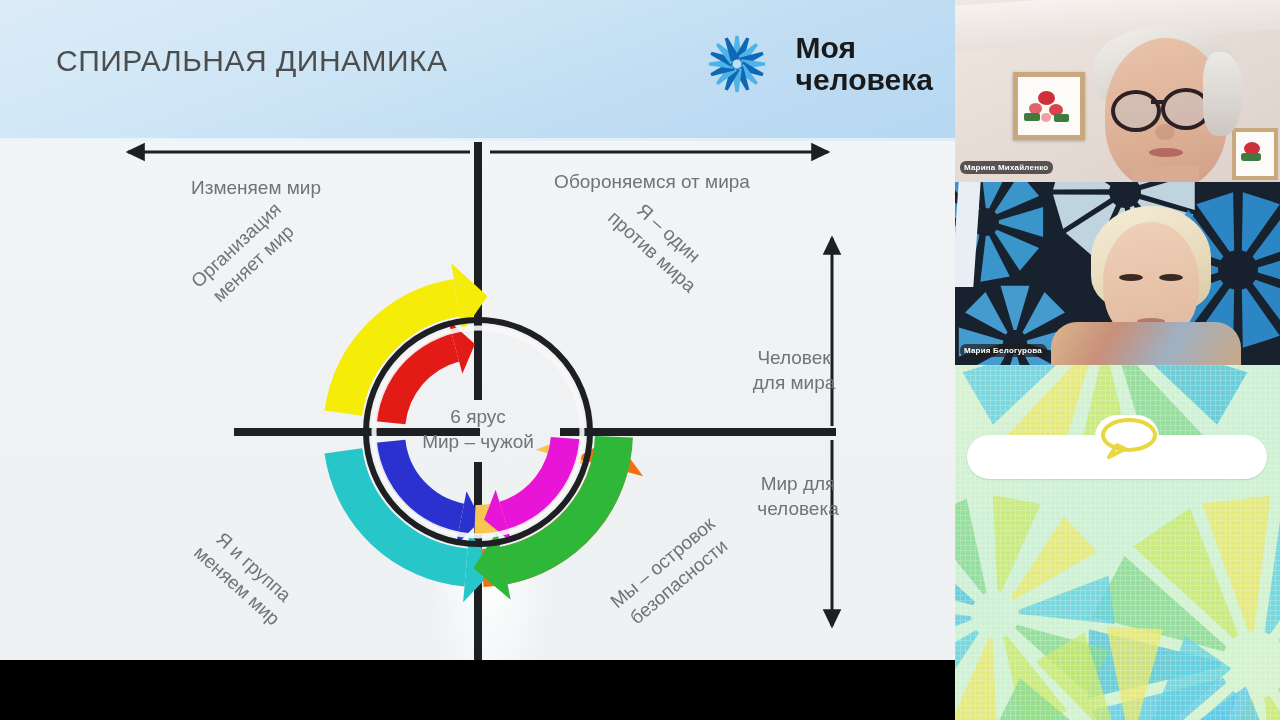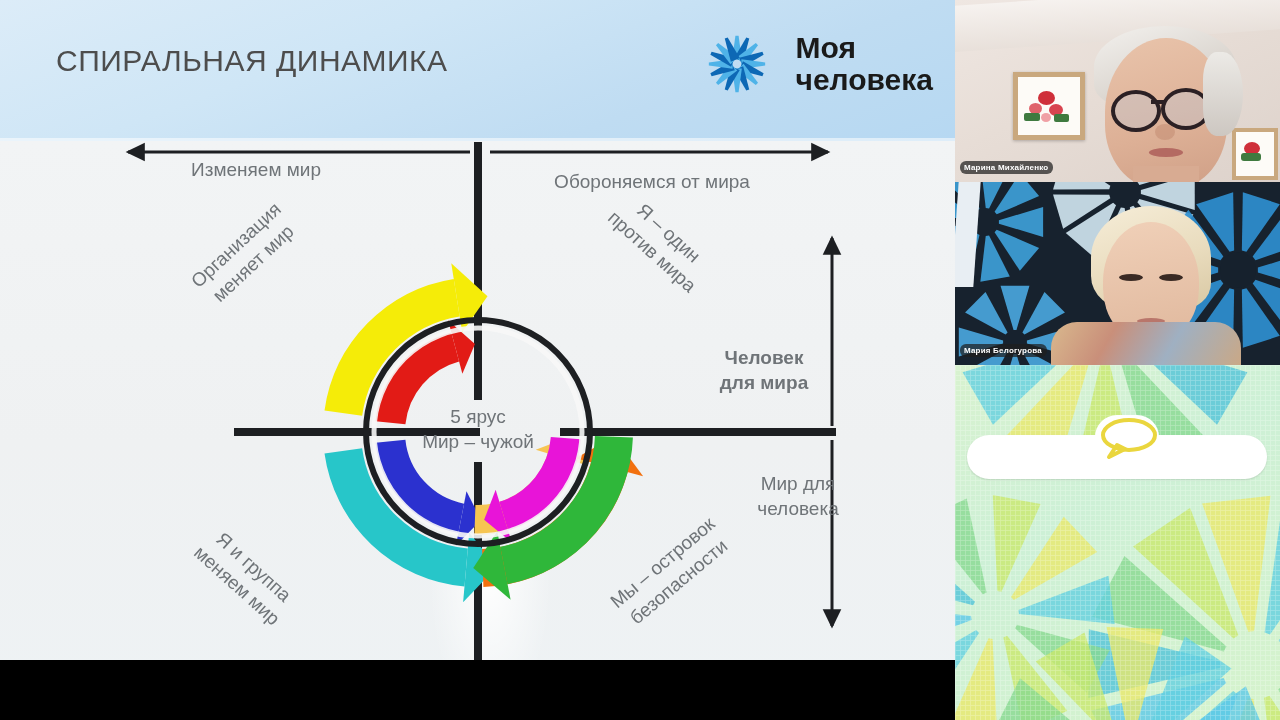--- a/index.html
+++ b/index.html
@@ -171,28 +171,28 @@
           <path d="M 343.32354265114645 413.0724582694311 A 136 136 0 0 1 456.7249127545286 297.6743856790613" fill="none" stroke="#f5ec08" stroke-width="38"></path>
           <polygon points="487.48688042920105,296.3312891646639 462.19386165233504,332.2039700662673 451.2559638567221,263.1448012918553" fill="#f5ec08"></polygon>
           <path d="M 613.9171524745971 436.7463315515401 A 136 136 0 0 1 503.95002337121 565.5012969488823" fill="none" stroke="#2fb73a" stroke-width="38"></path>
           <polygon points="473.2536684484598,567.9171524745971 497.27934089284605,531.183610615552 510.620705849574,599.8189832822127" fill="#2fb73a"></polygon>
         </g>
 
       <circle cx="478" cy="432" r="112" fill="none" stroke="#1d1f22" stroke-width="6"></circle>
       <circle cx="478" cy="432" r="104" fill="none" stroke="#f7f7f7" stroke-width="5" opacity=".9"></circle>
     </svg>
 
-    <div class="qlabel" style="left:126px;top:158px;width:260px;">Изменяем мир</div>
+    <div class="qlabel" style="left:126px;top:176px;width:260px;">Изменяем мир</div>
     <div class="qlabel" style="left:512px;top:170px;width:280px;">Обороняемся от мира</div>
-    <div class="qlabel" style="left:702px;top:346px;width:124px;font-weight:bold;">Человек
+    <div class="qlabel" style="left:732px;top:346px;width:124px;">Человек
 для мира</div>
     <div class="qlabel" style="left:736px;top:472px;width:124px;">Мир для
 человека</div>
 
-    <div class="qlabel" style="left:388px;top:405px;width:180px;">5 ярус
+    <div class="qlabel" style="left:388px;top:405px;width:180px;">6 ярус
 Мир – чужой</div>
 
     <div class="qlabel rot" style="left:150px;top:230px;width:190px;transform:rotate(-43deg);">Организация
 меняет мир</div>
     <div class="qlabel rot" style="left:570px;top:218px;width:180px;transform:rotate(42deg);">Я – один
 против мира</div>
     <div class="qlabel rot" style="left:150px;top:552px;width:190px;transform:rotate(42deg);">Я и группа
 меняем мир</div>
     <div class="qlabel rot" style="left:566px;top:548px;width:210px;transform:rotate(-40deg);">Мы – островок
 безопасности</div>

